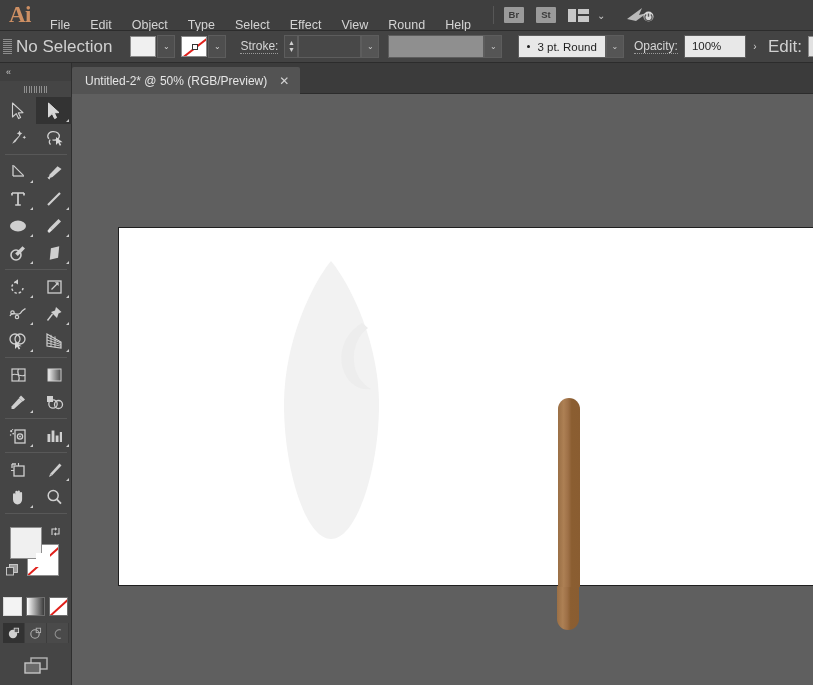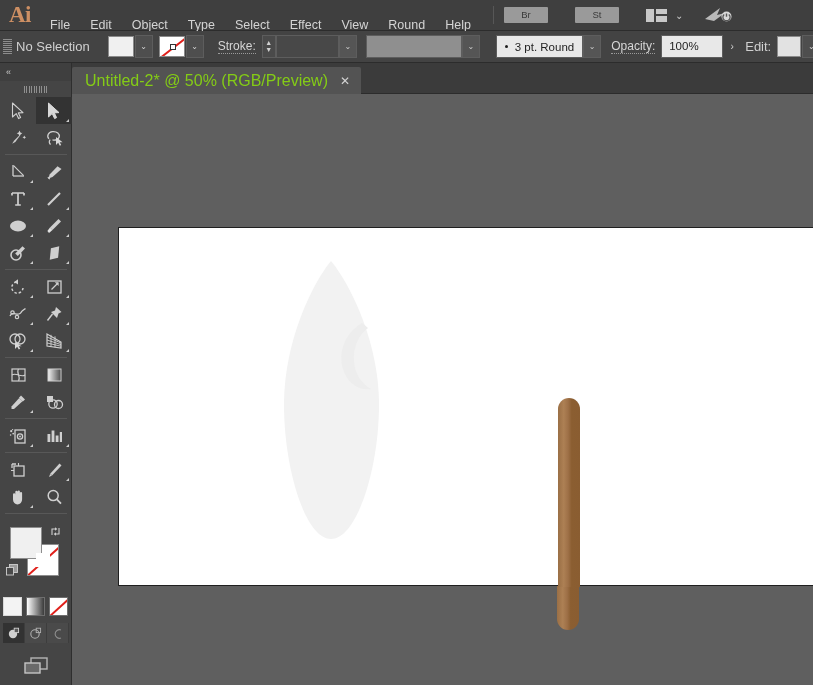--- a/index.html
+++ b/index.html
@@ -27,23 +27,23 @@
   }
   .menu-item {
     padding: 10px 10px; height: 31px; line-height: 31px;
     color: #d4d4d4; font-size: 12.5px; white-space: nowrap;
     cursor: default;
   }
   .menubar-sep {
     width: 1px; height: 18px; background: #575757; margin: 0 10px 0 12px;
   }
   .mb-badge {
-    width: 44px; height: 16px; background: #9a9a9a; color: #3a3a3a;
-    font-size: 9.5px; font-weight: normal; text-align: center; line-height: 16px;
-    margin-right: 27px; border-radius: 1px;
+    width: 20px; height: 16px; background: #9a9a9a; color: #3a3a3a;
+    font-size: 9.5px; font-weight: bold; text-align: center; line-height: 16px;
+    margin-right: 12px; border-radius: 1px;
   }
   .mb-arrange { display: flex; align-items: center; margin-right: 4px; }
   .arr-grid { display: flex; gap: 2px; }
   .arr-left { width: 8px; height: 13px; background: #c8c8c8; }
   .arr-right { display: flex; flex-direction: column; gap: 2px; }
   .arr-right span { width: 11px; height: 5.5px; background: #c8c8c8; display: block; }
   .chev {
     margin-left: 8px; color: #c8c8c8; font-size: 10px;
   }
   .mb-search { margin-left: 16px; display: flex; align-items: center; }
@@ -54,21 +54,21 @@
     background: #434343;
     display: flex; align-items: center;
     border-bottom: 1px solid #2c2c2c;
   }
   .grip {
     width: 11px; height: 20px; margin: 0 4px 0 3px;
     display: flex; flex-direction: column; justify-content: center; gap: 1px;
   }
   .grip i { display: block; height: 1px; background: #8d8d8d; width: 9px; }
   .cb-label {
-    color: #d0d0d0; font-size: 13px; white-space: nowrap;
+    color: #d0d0d0; font-size: 17px; white-space: nowrap;
   }
   .cb-sep { width: 1px; height: 22px; background: #575757; margin: 0 9px; }
   .swatch-box {
     width: 26px; height: 21px; border: 1px solid #8a8a8a; background: #f0f0f0;
   }
   .swatch-none {
     width: 26px; height: 21px; border: 1px solid #8a8a8a; background: #fff;
     position: relative; overflow: hidden;
   }
   .swatch-none::after {
@@ -130,21 +130,21 @@
     position: absolute; left: 0; top: 63px; width: 813px; height: 31px;
     background: #3b3b3b; border-bottom: 1px solid #2c2c2c;
   }
   .doc-tab {
     position: absolute; left: 72px; top: 4px; height: 27px;
     background: #535353;
     display: flex; align-items: center; gap: 12px;
     padding: 0 11px 0 13px;
     border-top-left-radius: 2px; border-top-right-radius: 2px;
   }
-  .doc-tab-title { color: #84cc16; font-size: 16px; white-space: nowrap; }
+  .doc-tab-title { color: #e5e5e5; font-size: 12px; white-space: nowrap; }
   .doc-tab-close { color: #d3d3d3; font-size: 12px; line-height: 1; }
 
   
   .toolpanel {
     position: absolute; left: 0; top: 63px; width: 72px; bottom: 0;
     background: #454545; border-right: 1px solid #2e2e2e;
   }
   .tp-header {
     height: 18px; background: #3f3f3f;
     display: flex; align-items: center; padding-left: 6px;

